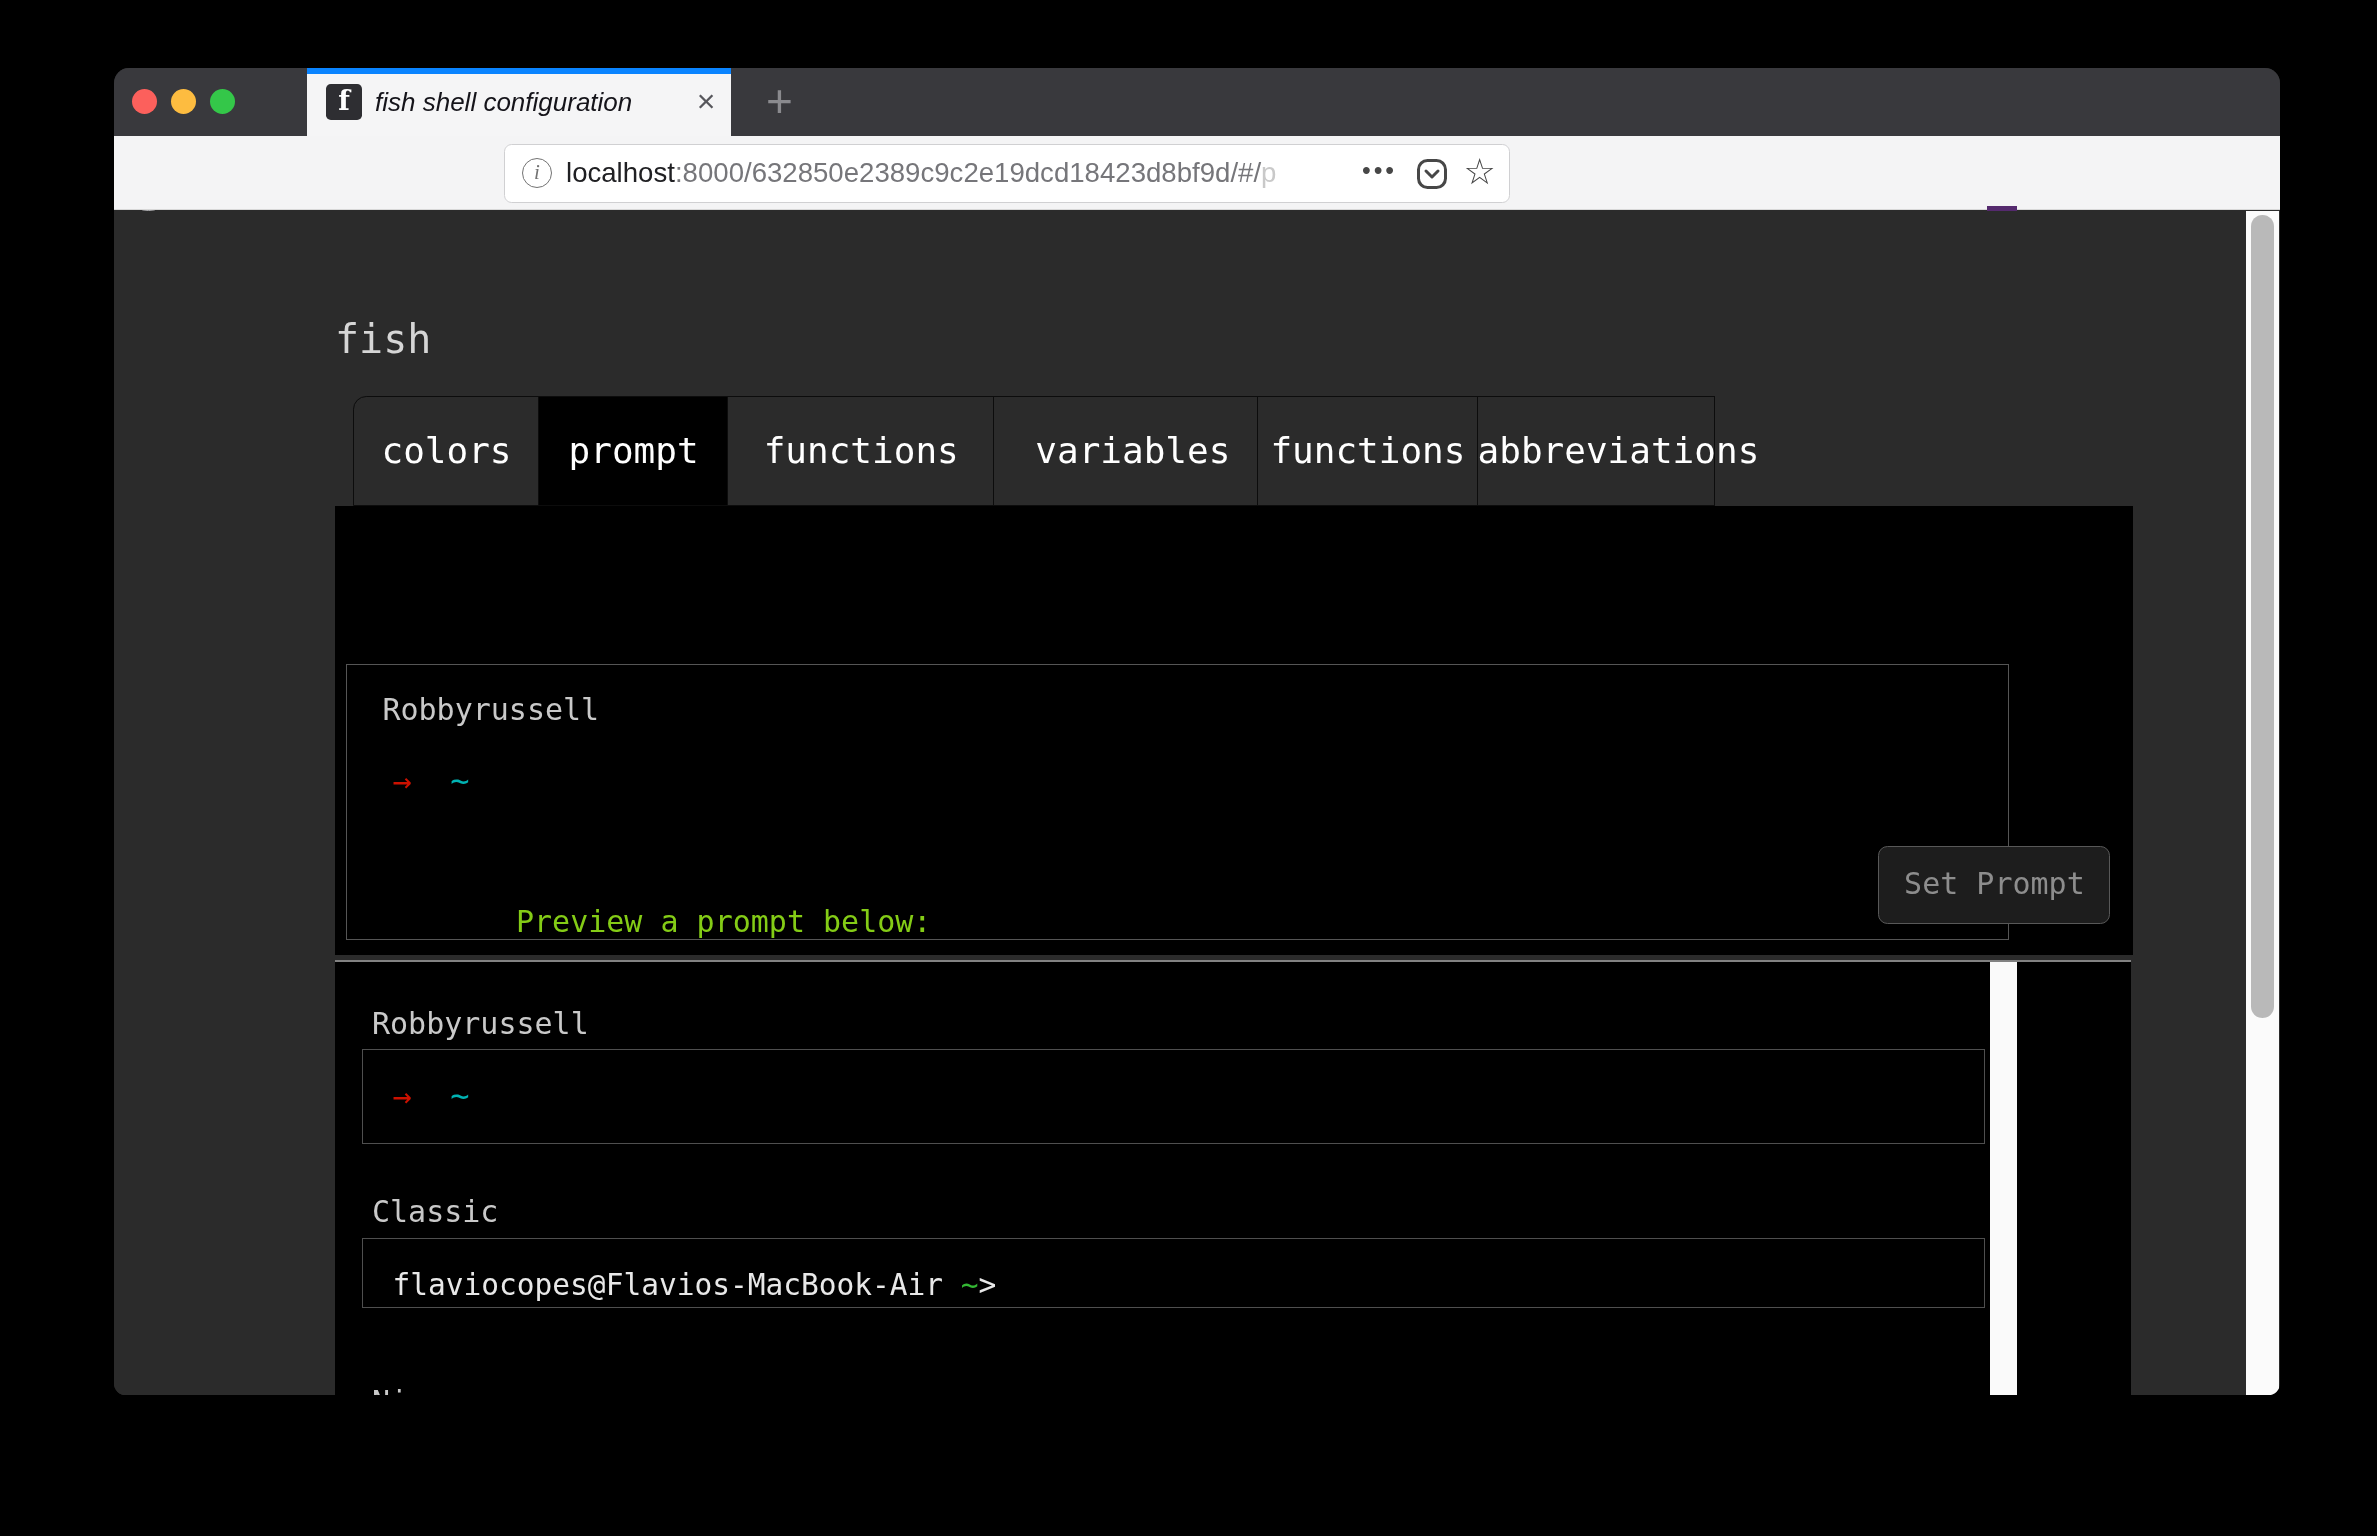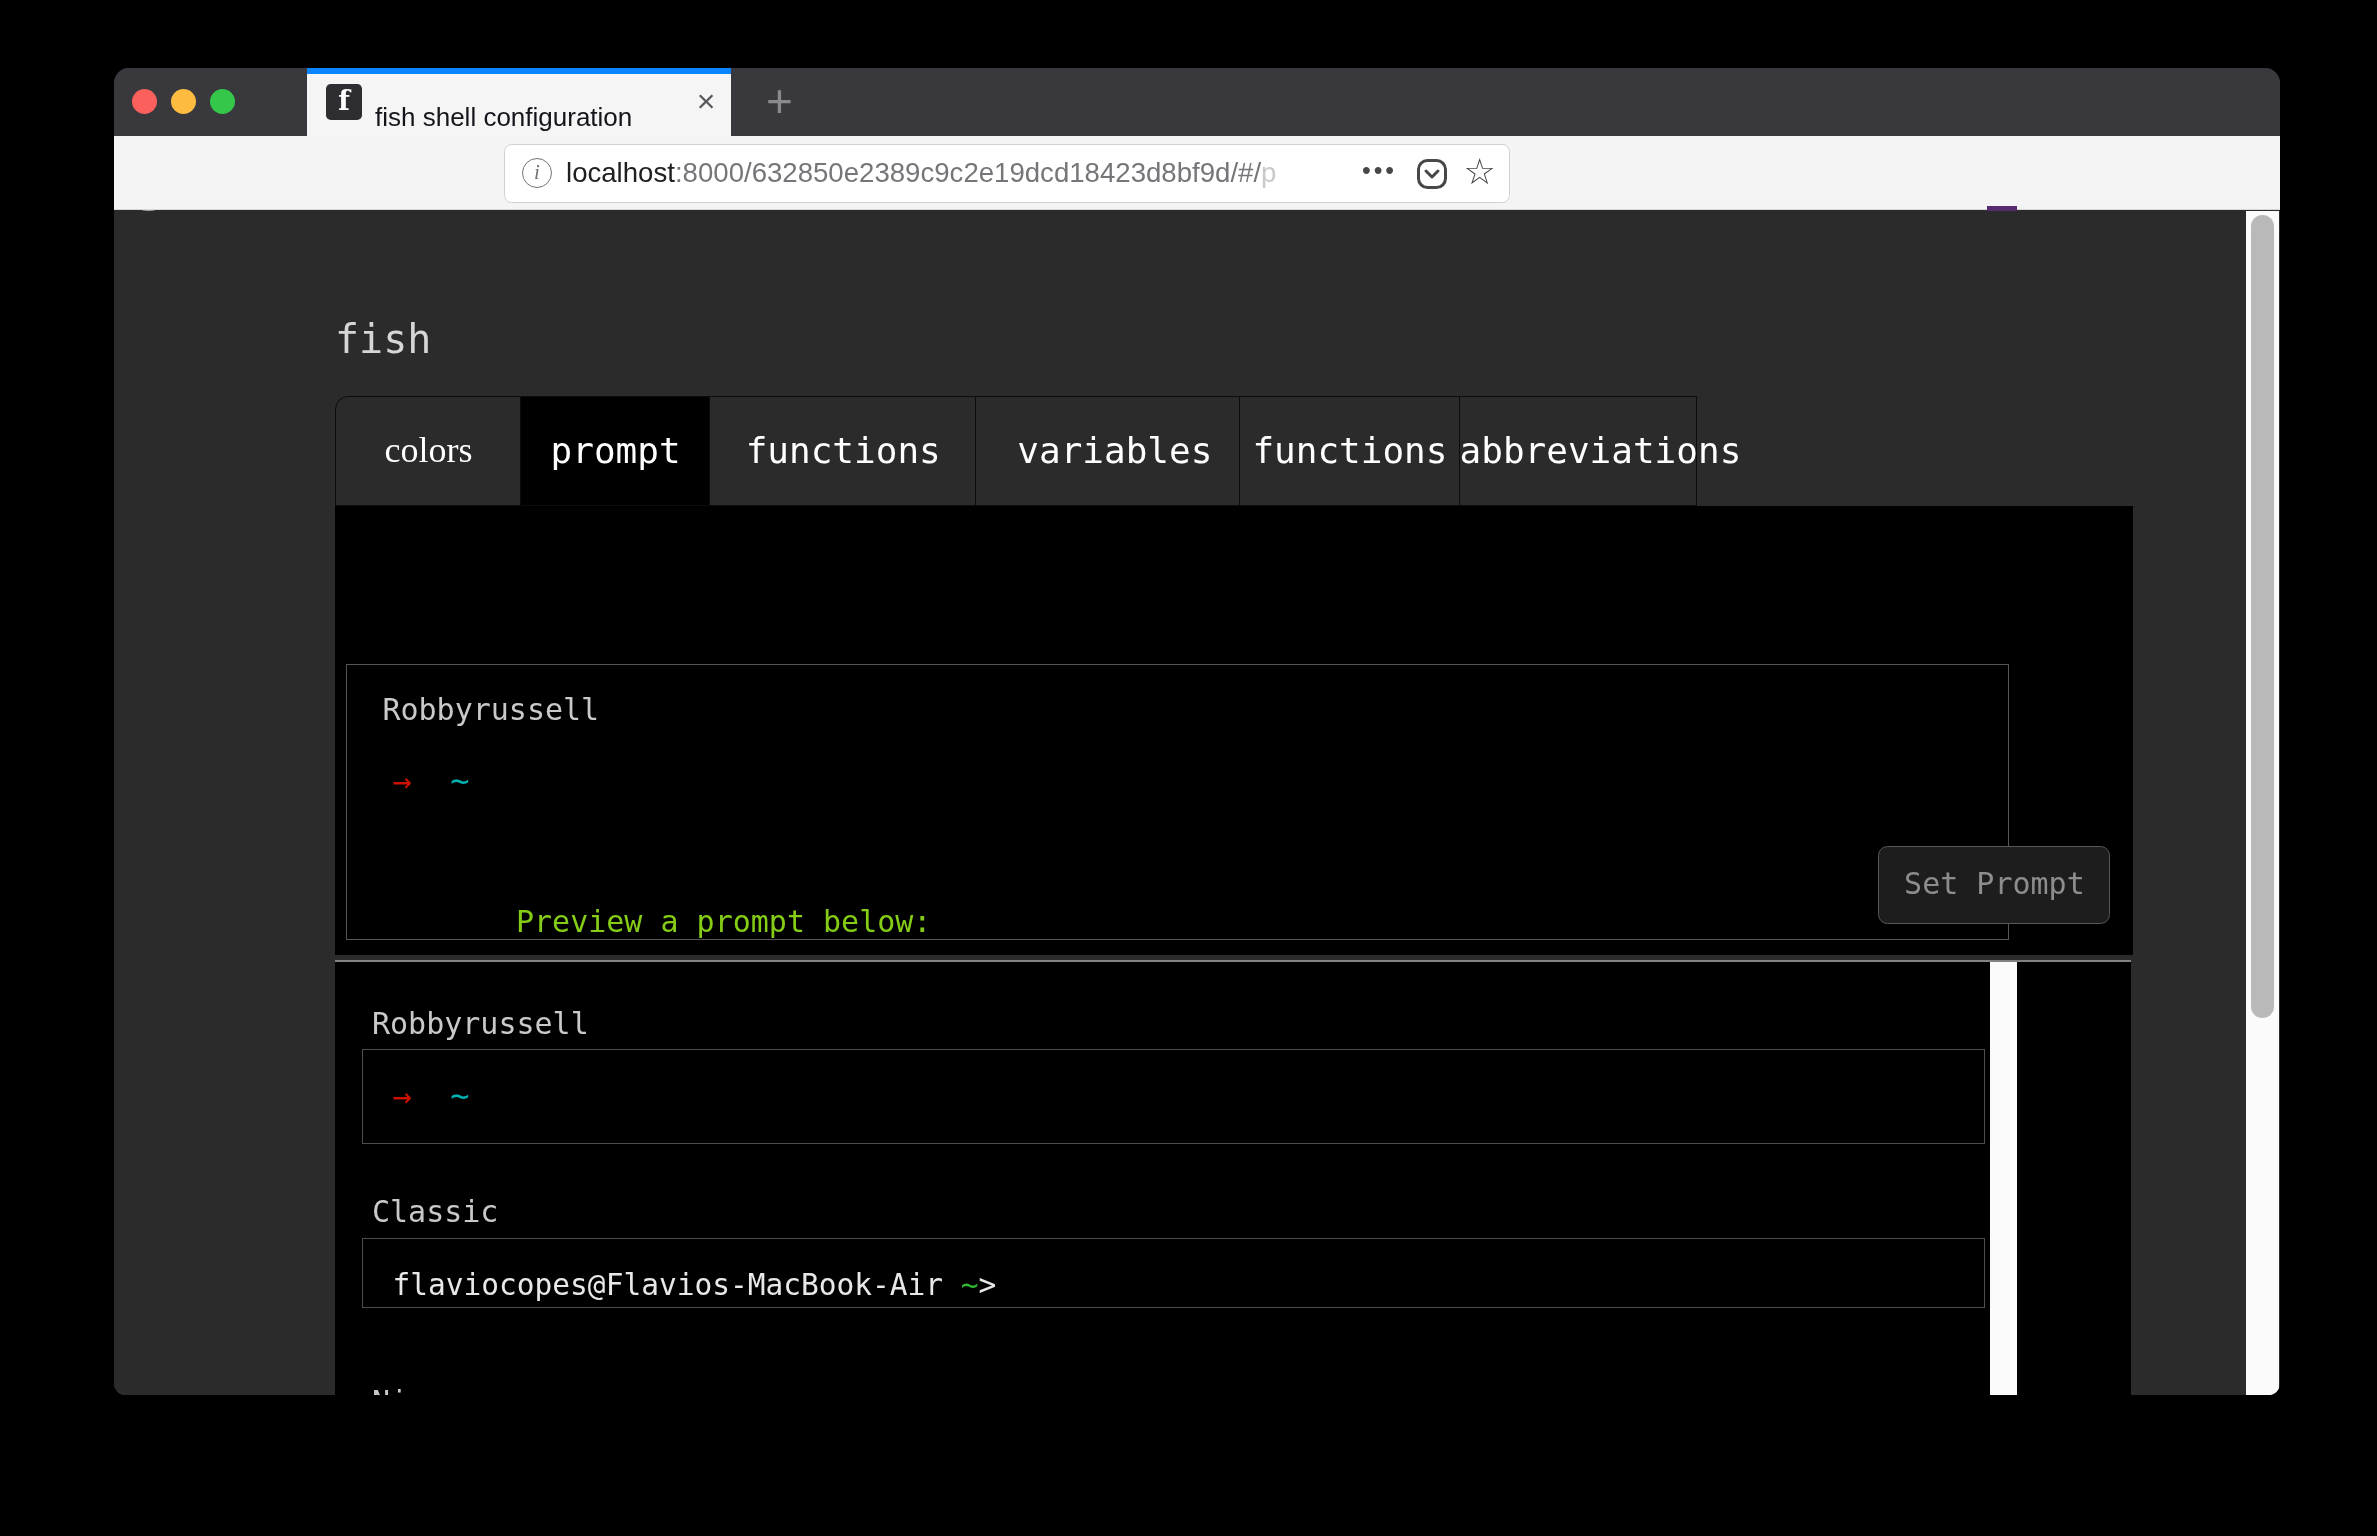--- a/index.html
+++ b/index.html
@@ -17,21 +17,21 @@
   #tabbar { left:0; top:0; width:100%; height:68px; background:#39393d; }
   .light { width:25px; height:25px; border-radius:50%; top:21px; }
   #light-close { left:18px; background:#fc605c; }
   #light-min   { left:57px; background:#fdbc40; }
   #light-max   { left:96px; background:#34c749; }
   #active-tab { left:193px; top:0; width:424px; height:68px; background:#f5f5f6; }
   #tab-stripe { left:0; top:0; width:100%; height:5.7px; background:#0a84ff; }
   #favicon { left:19px; top:16px; width:36px; height:36px; background:#2e2e32; border-radius:4.8px;
              color:#fff; font-family:"DejaVu Serif", serif; font-size:27px; font-weight:bold;
              text-align:center; line-height:34px; }
-  #tab-title { left:68px; top:15px; height:68px; line-height:68px; font-size:26px; color:#15141a; }
+  #tab-title { left:68px; top:0; height:68px; line-height:68px; font-size:26px; color:#15141a;font-style:italic; }
   #tab-close { left:380px; top:15px; width:38px; height:38px; line-height:36px; text-align:center;
                font-size:32px; color:#57575c; }
   #newtab { left:637px; top:7.6px; width:57px; height:53px; line-height:51px; text-align:center;
             font-size:46px; font-weight:300; color:#8a8a8e; }
 
   
   #toolbar { left:0; top:68px; width:100%; height:74px; background:#f4f4f5;
              border-bottom:1.9px solid #d8d8d8; }
   .navico { top:83px; width:46px; height:46px; text-align:center; line-height:44px;
             font-size:34px; color:#474747; }
@@ -79,21 +79,21 @@
   #win-sb { left:2132px; top:143px; width:33px; height:1184px; background:#fbfbfb; }
   #win-sb-thumb { left:4.8px; top:3.8px; width:23px; height:803px; background:#b9b9b9; border-radius:11.4px; }
 
   
   #viewport { left:0; top:143px; width:2132px; height:1184px; background:#2b2b2b; }
   #page-title { left:221px; top:105px; font-size:40px; color:#d6d6d6; }
 
   #navtabs { left:221px; top:185px; height:110px; display:flex; }
   .navtab { height:110px; line-height:107px; text-align:center; color:#fff; font-size:36px;
             background:#2b2b2b; border:1.9px solid #0c0c0c; margin-left:-1.9px; }
-  .navtab:first-child { margin-left:0; border-top-left-radius:13.3px;font-family:Liberation Serif, serif; }
+  .navtab:first-child { margin-left:18px; border-top-left-radius:13.3px; }
   .navtab.active { background:#000; }
   .navtab:nth-child(1){width:187px;} .navtab:nth-child(2){width:191px;}
   .navtab:nth-child(3){width:268px;} .navtab:nth-child(4){width:266px;padding-left:13px;}
   .navtab:nth-child(5){width:221px;} .navtab:nth-child(6){width:238px;}
   .navtab:nth-child(7){width:363px;padding-left:43px;}
 
   #panel { left:221px; top:295px; width:1798px; height:449px; background:#000; }
   #promptbox { left:11.4px; top:158px; width:1663px; height:276px; border:1.9px solid #555; background:#000; }
   #promptbox-label { left:35px; top:27px; font-size:30px; color:#c9c9c9; }
   #promptbox-line { left:45px; top:97px; font-size:32px; }

